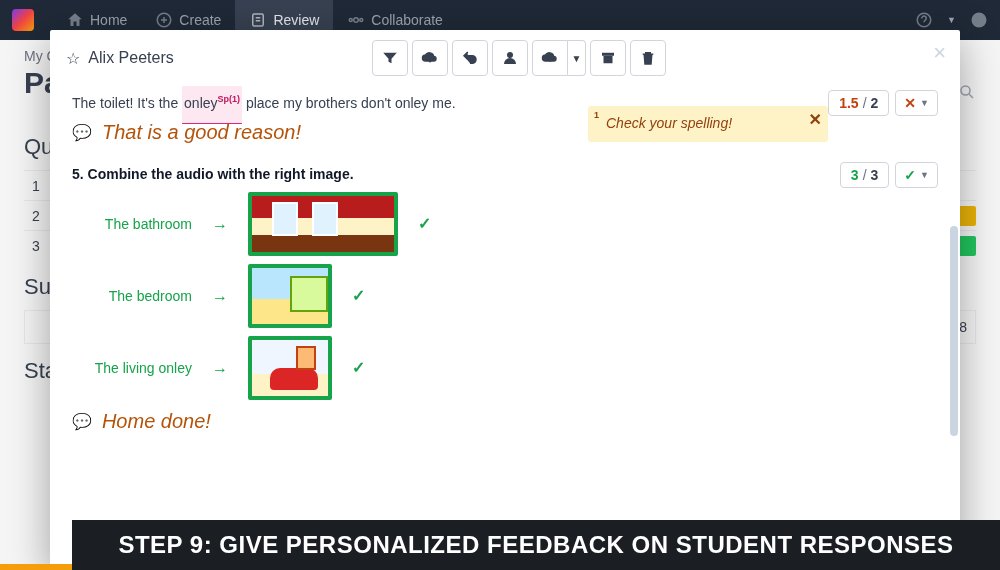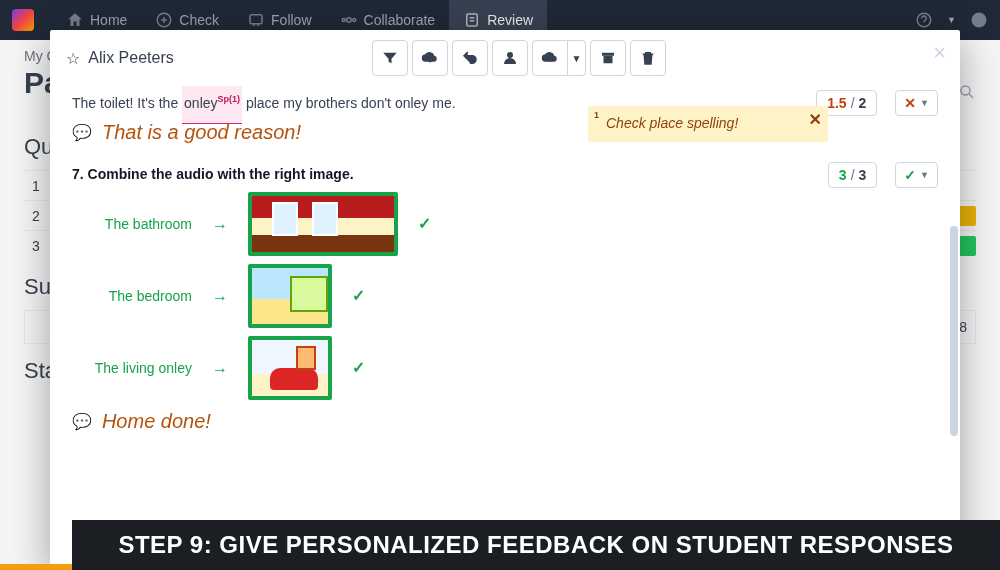--- a/index.html
+++ b/index.html
@@ -41,21 +41,21 @@
 
 .q-block { margin-bottom:22px; position:relative; }
 .q-title { font-size:14px; font-weight:700; color:#111827; margin-bottom:10px; }
 .answer-text { font-size:14px; color:#374151; }
 .sp-err { background:#fde7f0; color:#374151; padding:12px 2px; border-bottom:1px solid #db2777; }
 .sp-sup { font-size:9px; color:#be185d; font-weight:700; vertical-align:super; }
 .comment-row { display:flex; align-items:center; gap:10px; margin-top:10px; }
 .comment-icon { color:#c2410c; font-size:16px; }
 .comment-text { font-style:italic; color:#b45309; font-size:20px; }
 
-.score-box { position:absolute; right:0; top:-4px; display:flex; gap:18px; }
+.score-box { position:absolute; right:0; top:-4px; display:flex; gap:6px; }
 .score-pill { border:1px solid #d1d5db; border-radius:4px; padding:4px 10px; font-size:14px; font-weight:700; display:flex; align-items:center; gap:4px; background:#fff; }
 .score-pill .got { color:#16a34a; }
 .score-pill .got.partial { color:#c2410c; }
 .score-pill .sep { color:#6b7280; font-weight:400; }
 .score-pill .max { color:#374151; }
 .mark-pill { border:1px solid #d1d5db; border-radius:4px; padding:4px 8px; font-size:14px; font-weight:700; display:flex; align-items:center; gap:4px; }
 .mark-pill.wrong { color:#c2410c; }
 .mark-pill.right { color:#16a34a; }
 .mark-pill .dd { font-size:9px; color:#6b7280; }
 
@@ -94,43 +94,36 @@
     <svg class="nav-icon" viewBox="0 0 24 24" fill="currentColor">
         <path d="M12 3l9 8h-3v9h-4v-6h-4v6H6v-9H3z"></path>
       </svg>
     <span>Home</span>
   </div>
   <div class="nav-item">
     <svg class="nav-icon" viewBox="0 0 24 24" fill="none" stroke="currentColor" stroke-width="2">
         <circle cx="12" cy="12" r="9"></circle>
         <path d="M12 8v8M8 12h8"></path>
       </svg>
-    <span>Check</span>
-  </div>
-  <div class="nav-item">
-    <svg class="nav-icon" viewBox="0 0 24 24" fill="none" stroke="currentColor" stroke-width="2">
-        <rect x="4" y="5" width="16" height="12" rx="2"></rect>
-        <path d="M9 17v3M15 17v3"></path>
-      </svg>
-    <span>Follow</span>
+    <span>Create</span>
+  </div>
+  <div class="nav-item active">
+    <svg class="nav-icon" viewBox="0 0 24 24" fill="none" stroke="currentColor" stroke-width="2">
+        <rect x="5" y="4" width="14" height="16" rx="2"></rect>
+        <path d="M9 9h6M9 13h6"></path>
+      </svg>
+    <span>Review</span>
   </div>
   <div class="nav-item">
     <svg class="nav-icon" viewBox="0 0 24 24" fill="none" stroke="currentColor" stroke-width="2">
         <circle cx="12" cy="12" r="3"></circle>
         <circle cx="5" cy="12" r="2"></circle>
         <circle cx="19" cy="12" r="2"></circle>
       </svg>
     <span>Collaborate</span>
-  </div>
-  <div class="nav-item active">
-    <svg class="nav-icon" viewBox="0 0 24 24" fill="none" stroke="currentColor" stroke-width="2">
-        <rect x="5" y="4" width="14" height="16" rx="2"></rect>
-        <path d="M9 9h6M9 13h6"></path>
-      </svg>
-    <span>Review</span>
   </div>
   <div class="nav-right">
     <svg class="nav-icon" viewBox="0 0 24 24" fill="none" stroke="currentColor" stroke-width="2">
         <circle cx="12" cy="12" r="9"></circle>
         <path d="M9 10a3 3 0 115 2c-1 1-2 1-2 3M12 18h.01"></path>
       </svg>
     <span style="font-size:9px;">▼</span>
     <svg class="nav-icon" viewBox="0 0 24 24" fill="currentColor">
         <circle cx="12" cy="12" r="10"></circle>
       </svg>
@@ -235,42 +228,42 @@
         <div class="mark-pill wrong">
           <span>✕</span>
           <span class="dd">▼</span>
         </div>
       </div>
       <div class="answer-text">
         <span>The toilet! It's the </span><span class="sp-err"><span>onley</span><span class="sp-sup">Sp(1)</span></span><span> place my brothers don't onley me.</span>
       </div>
       <div class="callout">
         <span class="num">1</span>
-        <span class="txt">Check place spelling!</span>
+        <span class="txt">Check your spelling!</span>
         <span class="cx">✕</span>
       </div>
       <div class="comment-row">
         <span class="comment-icon">💬</span>
         <span class="comment-text">That is a good reason!</span>
       </div>
     </div>
 
     <div class="q-block">
       <div class="score-box">
         <div class="score-pill">
           <span class="got">3</span>
           <span class="sep">/</span>
           <span class="max">3</span>
         </div>
         <div class="mark-pill right">
           <span>✓</span>
           <span class="dd">▼</span>
         </div>
       </div>
-      <div class="q-title">7. Combine the audio with the right image.</div>
+      <div class="q-title">5. Combine the audio with the right image.</div>
 
       <div class="match-row">
         <span class="match-label">The bathroom</span>
         <span class="arrow">→</span>
         <div class="match-img room-bath"></div>
         <span class="check">✓</span>
       </div>
       <div class="match-row">
         <span class="match-label">The bedroom</span>
         <span class="arrow">→</span>

